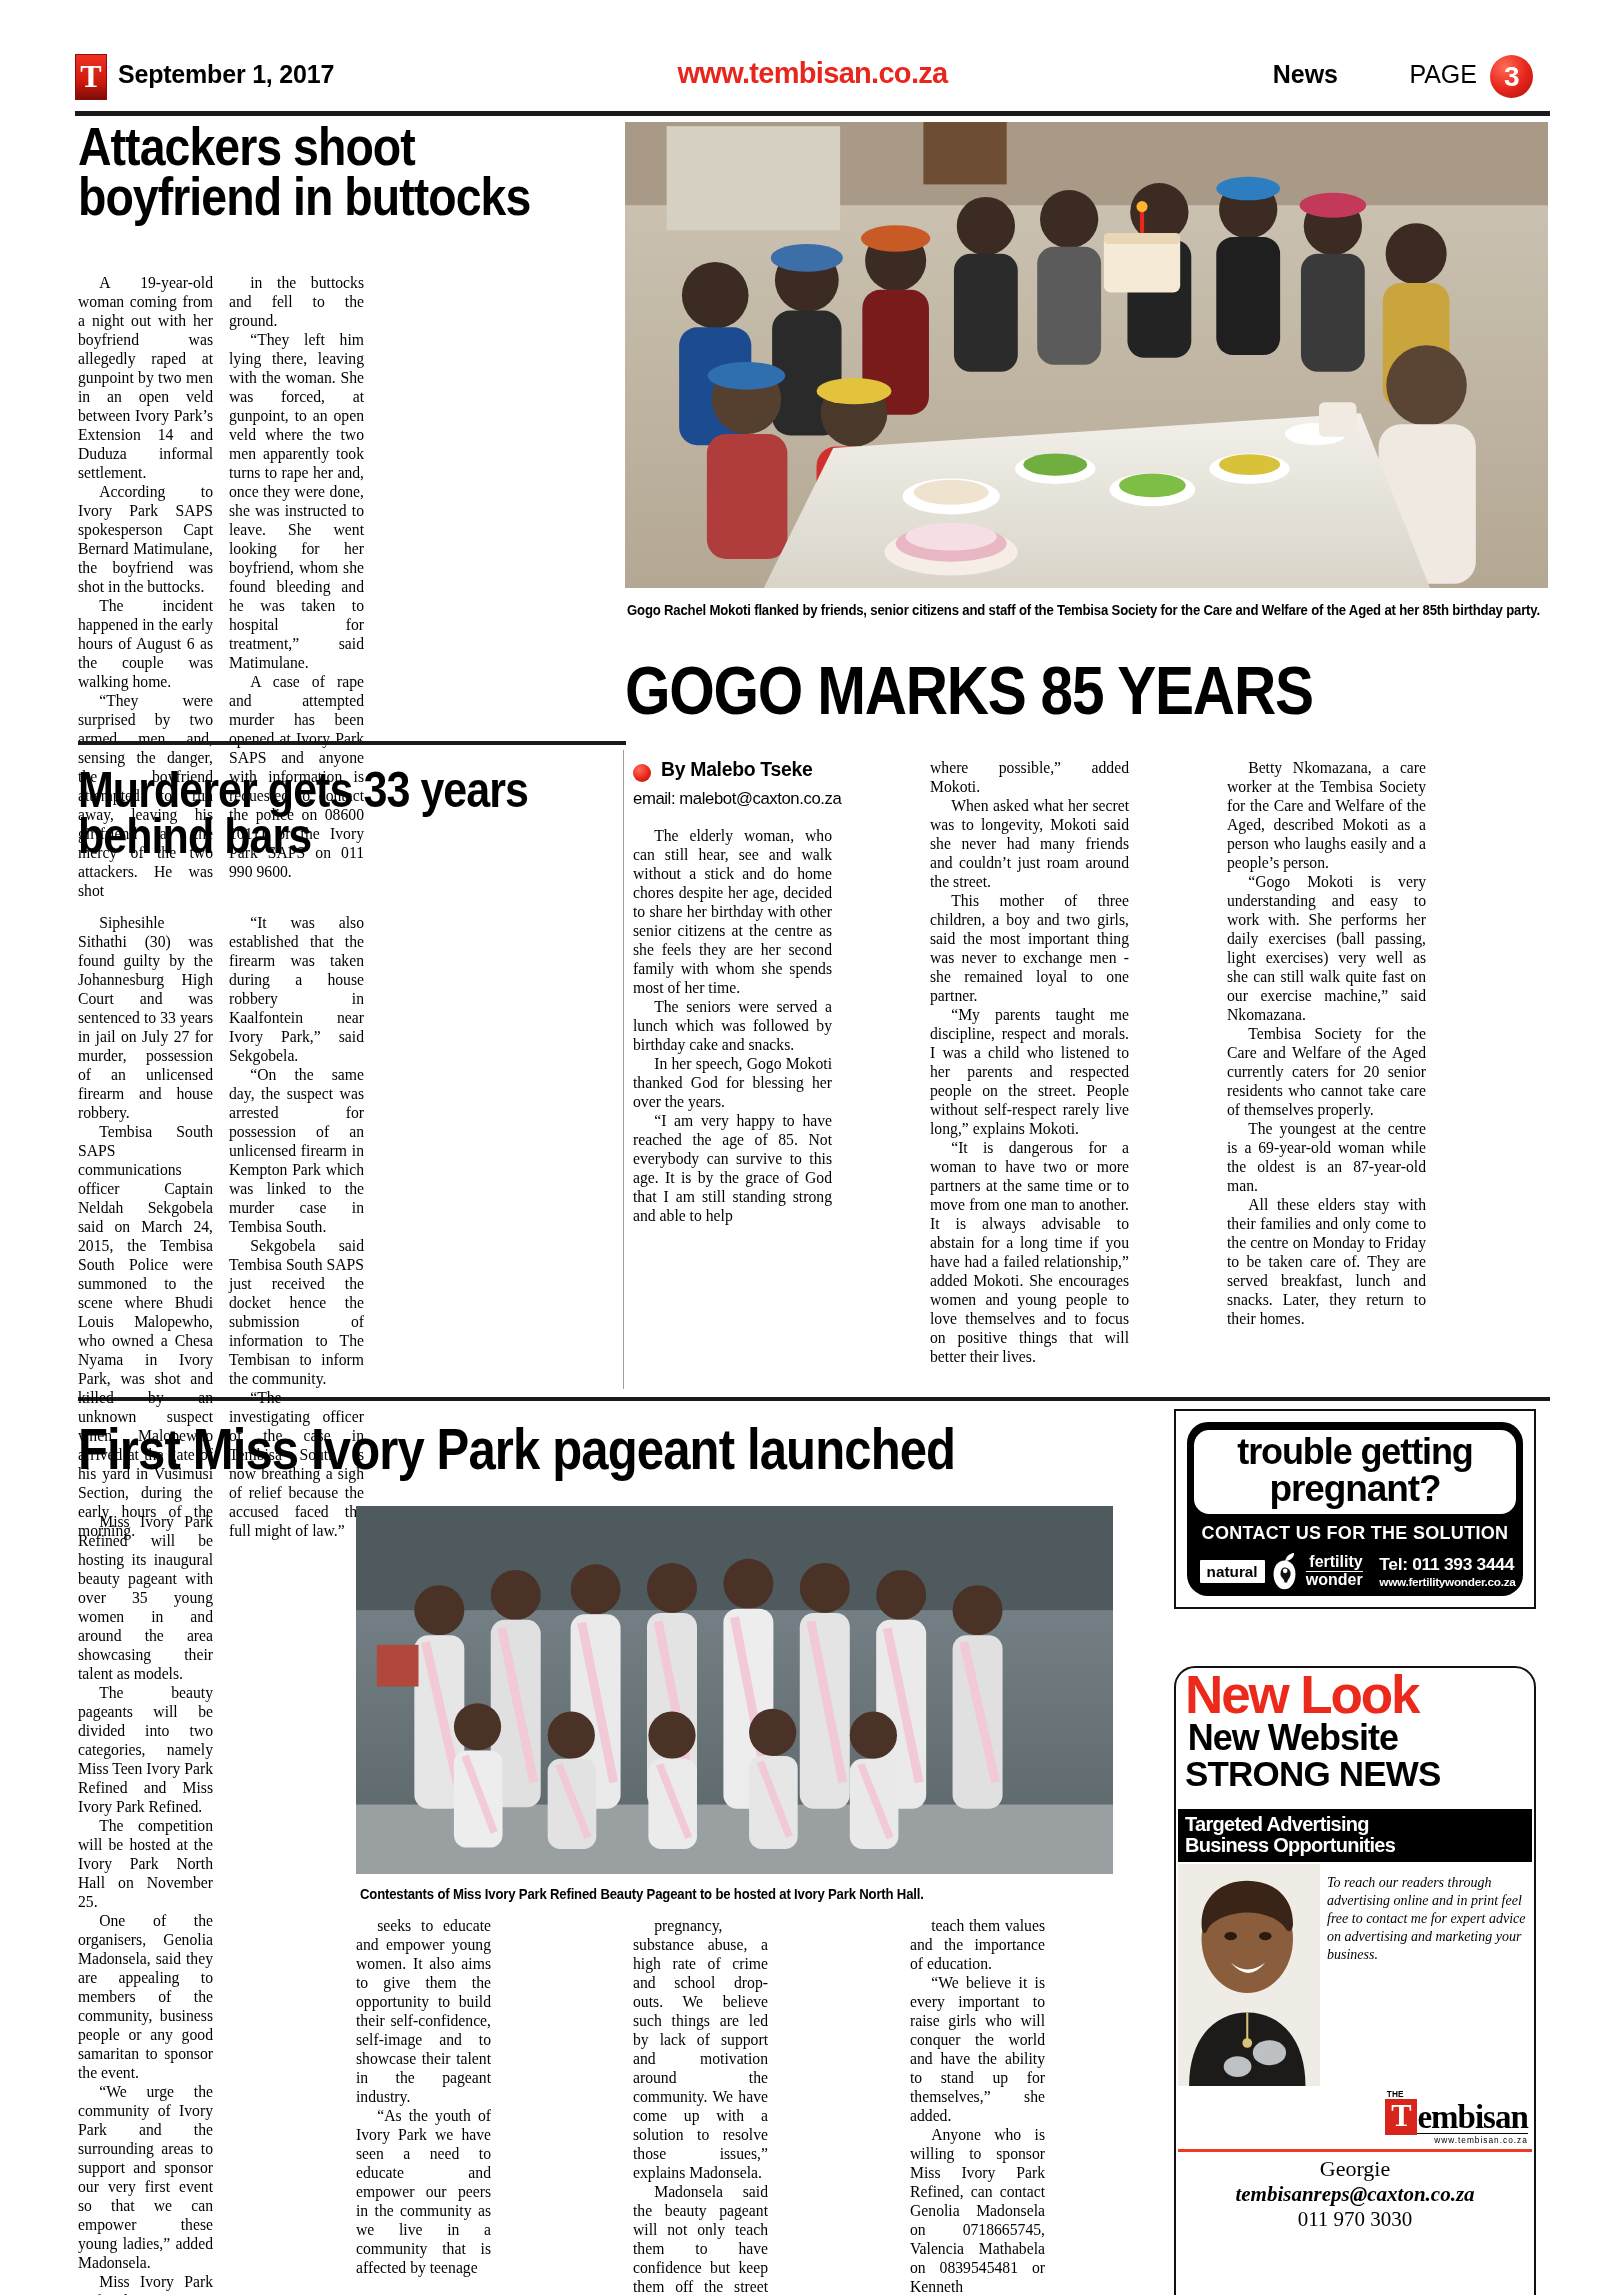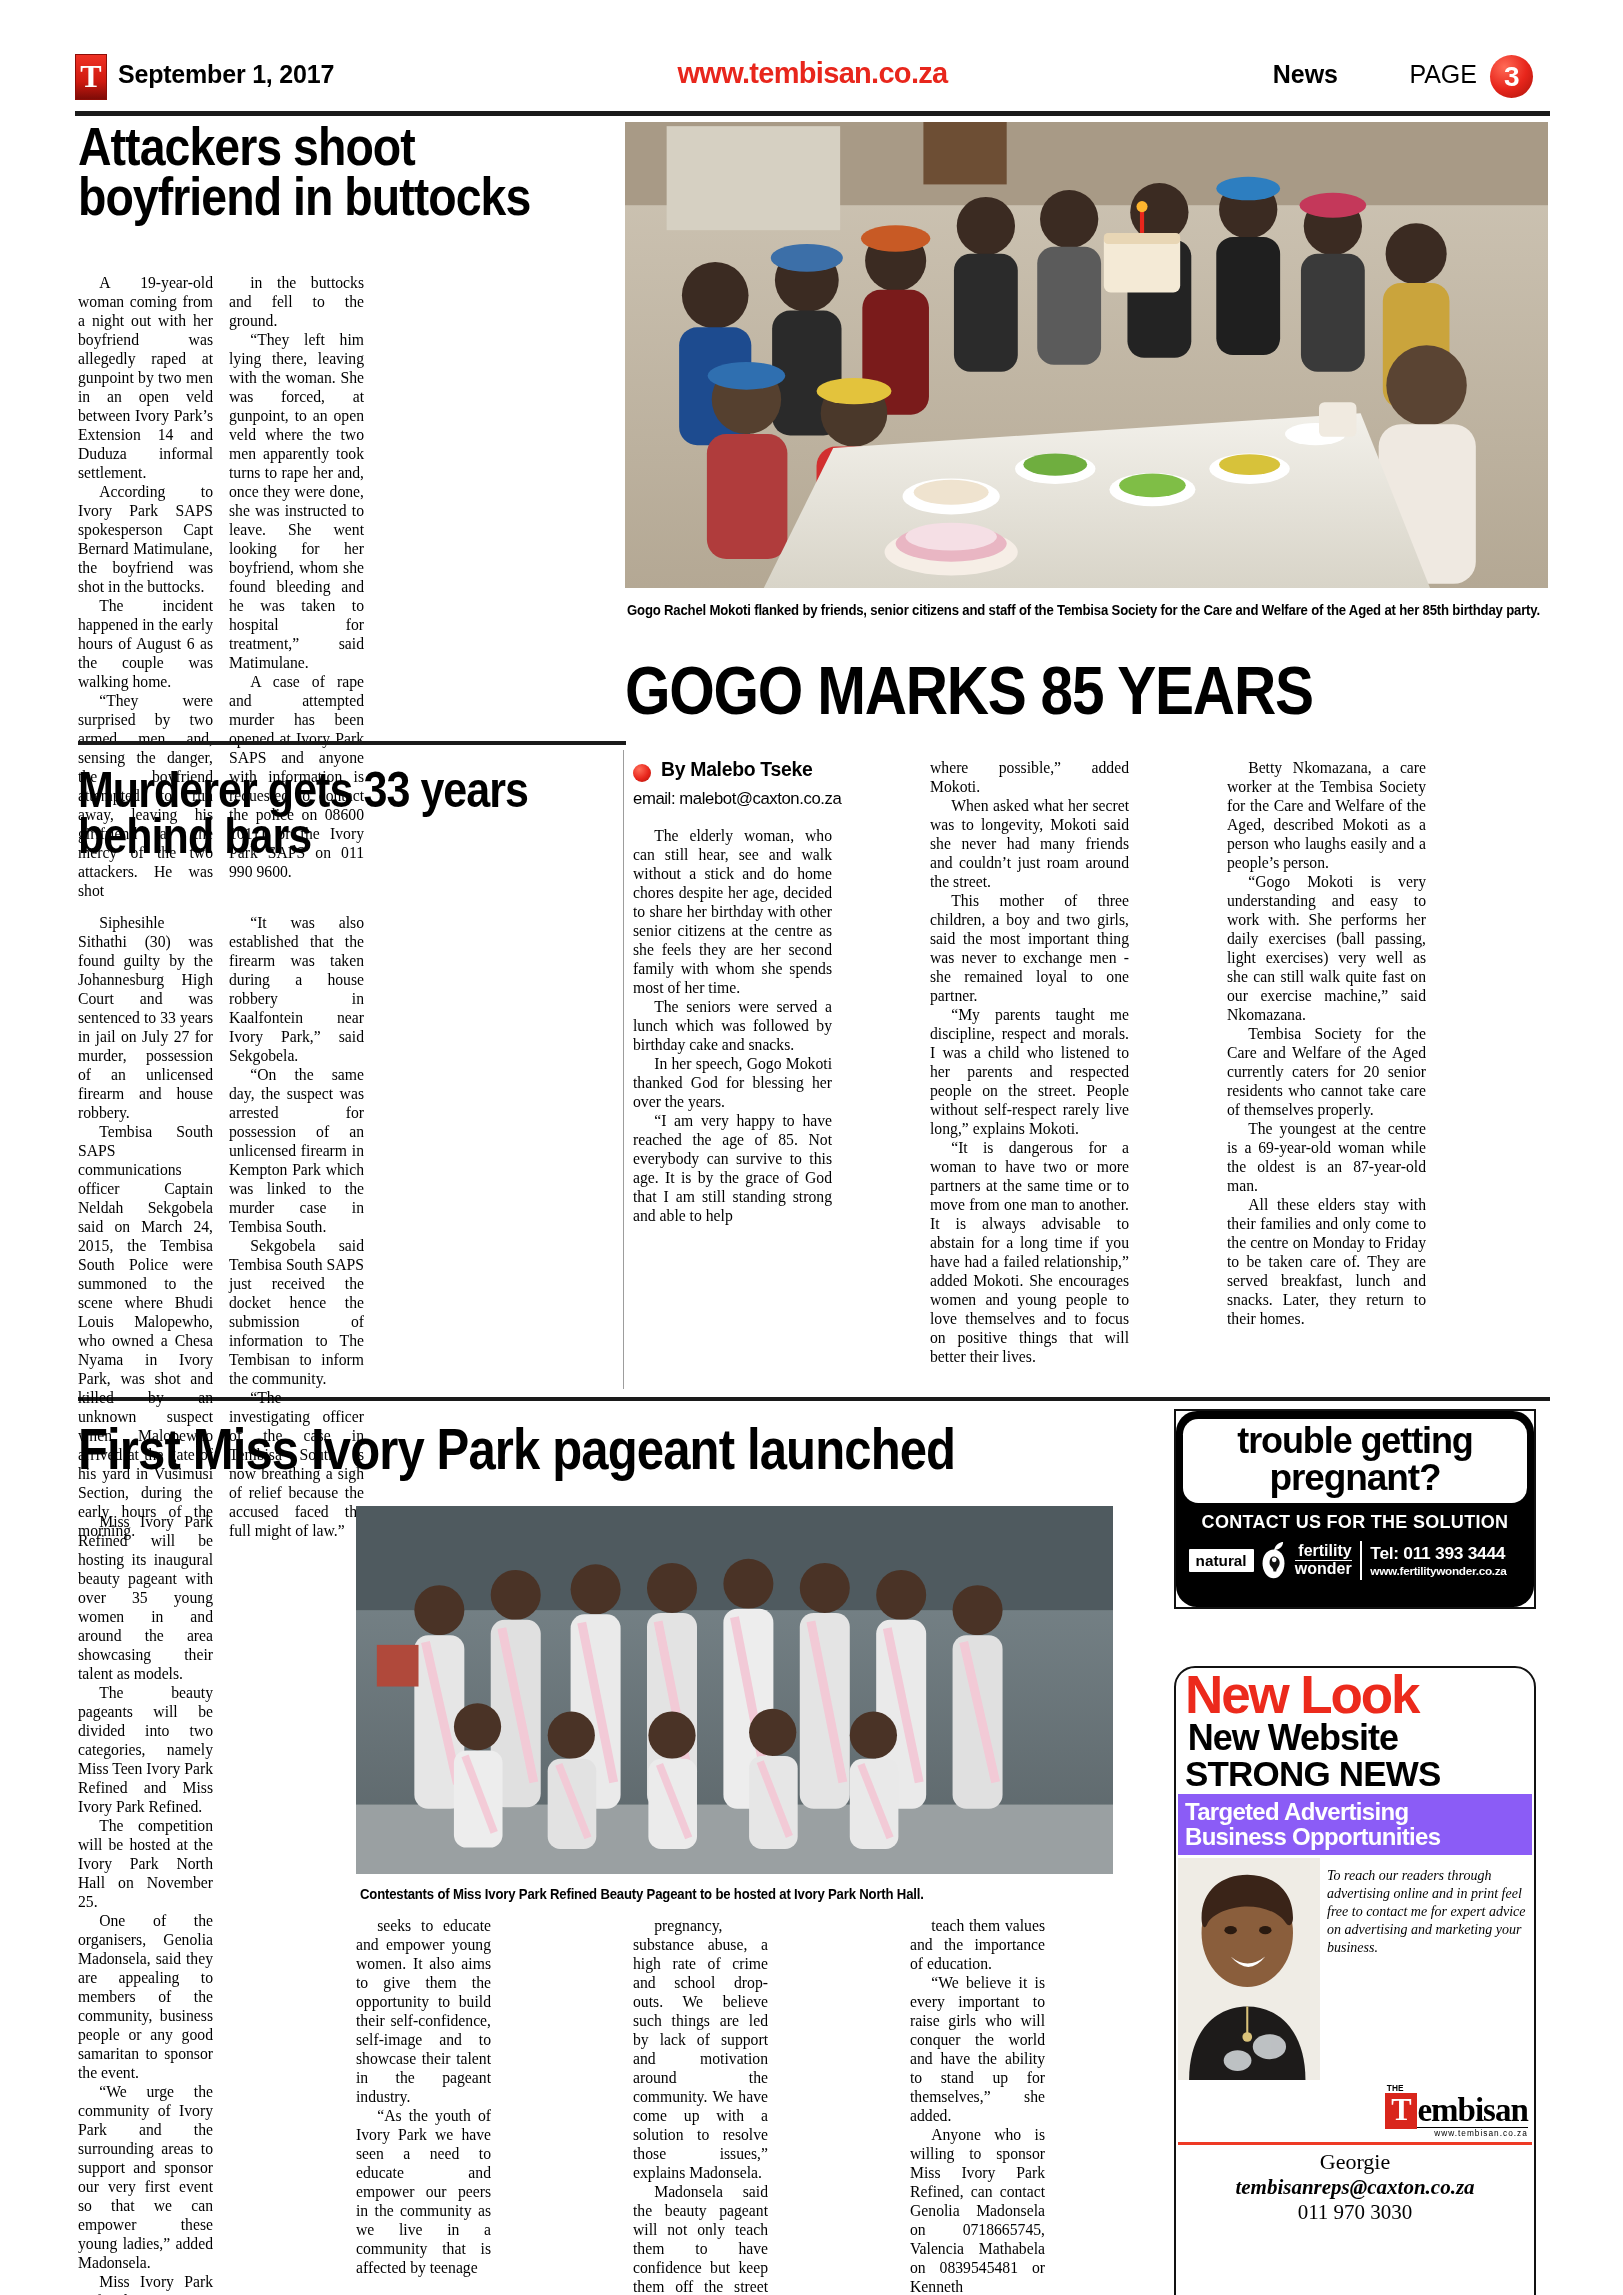--- a/index.html
+++ b/index.html
@@ -74,21 +74,21 @@
   #a3-head{left:78px;top:1423px;width:1291px;font-size:57px;letter-spacing:-1px;}
   #a3-lead{left:78px;top:1512px;width:135px;height:736px;}
   #photo3{left:356px;top:1506px;width:757px;height:368px;}
   #cap3{left:360px;top:1885px;width:757px;}
   #a3-c2{left:356px;top:1916px;width:135px;height:333px;}
   #a3-c3{left:633px;top:1916px;width:135px;height:333px;}
   #a3-c4{left:910px;top:1916px;width:135px;height:333px;}
 
   
   .adbox{position:absolute;background:#fff;border:2.1px solid #111;box-sizing:border-box;}
-  #ad1{left:1174px;top:1409px;width:362px;height:200px;padding:0;}
+  #ad1{left:1174px;top:1409px;width:362px;height:200px;padding:11px;}
   .ad1-inner{width:100%;height:100%;background:#000;border-radius:21px;box-sizing:border-box;
     padding:8.3px 7px 7px;position:relative;}
   .ad1-white{background:#fff;border-radius:15.3px;padding:4.2px 2.8px 7px;text-align:center;}
   .ad1-t1,.ad1-t2{font-family:"Liberation Sans",sans-serif;font-weight:bold;color:#000;
     letter-spacing:-1.1px;line-height:1.0;}
   .ad1-t1{font-size:36px;}
   .ad1-t2{font-size:37px;}
   .ad1-sub{color:#fff;text-align:center;font-family:"Liberation Sans",sans-serif;font-weight:bold;
     font-size:18px;letter-spacing:0.3px;margin-top:8.3px;}
   .ad1-bot{display:flex;align-items:center;margin-top:8.3px;padding:0 5.6px;}
@@ -104,22 +104,22 @@
   .ad1-tel .t{font-size:17.4px;letter-spacing:-0.3px;}
   .ad1-tel .w{font-size:11.8px;letter-spacing:-0.3px;}
 
   #ad2{left:1174px;top:1666px;width:362px;height:650px;padding:2px;border-radius:21px;}
   .ad2-nl{color:#ec2a1c;font-family:"Liberation Sans",sans-serif;font-weight:bold;font-size:53px;
     letter-spacing:-2.1px;line-height:.95;padding-left:7px;}
   .ad2-nw{font-family:"Liberation Sans",sans-serif;font-weight:bold;font-size:36px;
     letter-spacing:-1px;line-height:1.0;padding-left:9.7px;}
   .ad2-sn{font-family:"Liberation Sans",sans-serif;font-weight:bold;font-size:35px;
     letter-spacing:-0.8px;line-height:1.0;padding-left:7px;}
-  .ad2-band{background:#8b5cf6;color:#fff;font-family:"Liberation Sans",sans-serif;font-weight:bold;
-    font-size:24px;letter-spacing:-0.7px;line-height:1.06;padding:4.2px 0 5.6px 7px;margin-top:3px;}
+  .ad2-band{background:#000000;color:#fff;font-family:"Liberation Sans",sans-serif;font-weight:bold;
+    font-size:20px;letter-spacing:-0.7px;line-height:1.06;padding:4.2px 0 5.6px 7px;margin-top:18px;}
   .ad2-mid{display:flex;margin-top:2.8px;height:229px;}
   .ad2-photo{width:142px;height:222px;overflow:hidden;position:relative;background:#c9b49a;}
   .ad2-txt{flex:1;padding:9.7px 5.6px 0 7px;font-family:"Liberation Serif",serif;font-style:italic;
     font-size:14px;line-height:18px;text-align:left;}
   .ad2-logo{margin-top:5.6px;text-align:right;padding-right:4.2px;}
   .ad2-tlogo{display:inline-block;position:relative;}
   .ad2-tbox{display:inline-block;width:32px;height:36px;background:#d9261c;color:#fff;
     font-family:"Liberation Serif",serif;font-weight:bold;font-size:30.5px;line-height:35px;
     text-align:center;vertical-align:middle;}
   .ad2-tname{display:inline-block;font-family:"Liberation Serif",serif;font-weight:bold;

